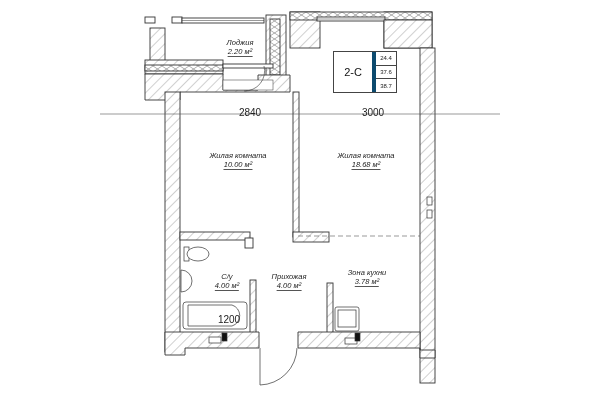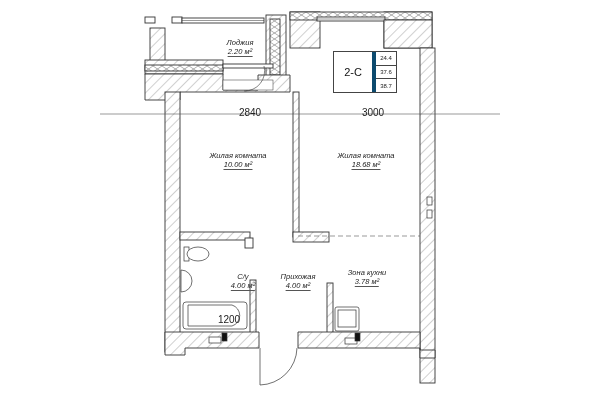--- a/index.html
+++ b/index.html
@@ -131,24 +131,24 @@
   <div class="area">2.20 м²</div>
 </div>
 <div class="lbl" style="left:238px; top:151px;">
   <div>Жилая комната</div>
   <div class="area">10.00 м²</div>
 </div>
 <div class="lbl" style="left:366px; top:151px;">
   <div>Жилая комната</div>
   <div class="area">18.68 м²</div>
 </div>
-<div class="lbl" style="left:227px; top:272px;margin-left:16px;">
+<div class="lbl" style="left:227px; top:272px;">
   <div>С/у</div>
   <div class="area">4.00 м²</div>
 </div>
-<div class="lbl" style="left:298px; top:272px;">
+<div class="lbl" style="left:289px; top:272px;">
   <div>Прихожая</div>
   <div class="area">4.00 м²</div>
 </div>
 <div class="lbl" style="left:367px; top:268px;">
   <div>Зона кухни</div>
   <div class="area">3.78 м²</div>
 </div>
 
 </body></html>

